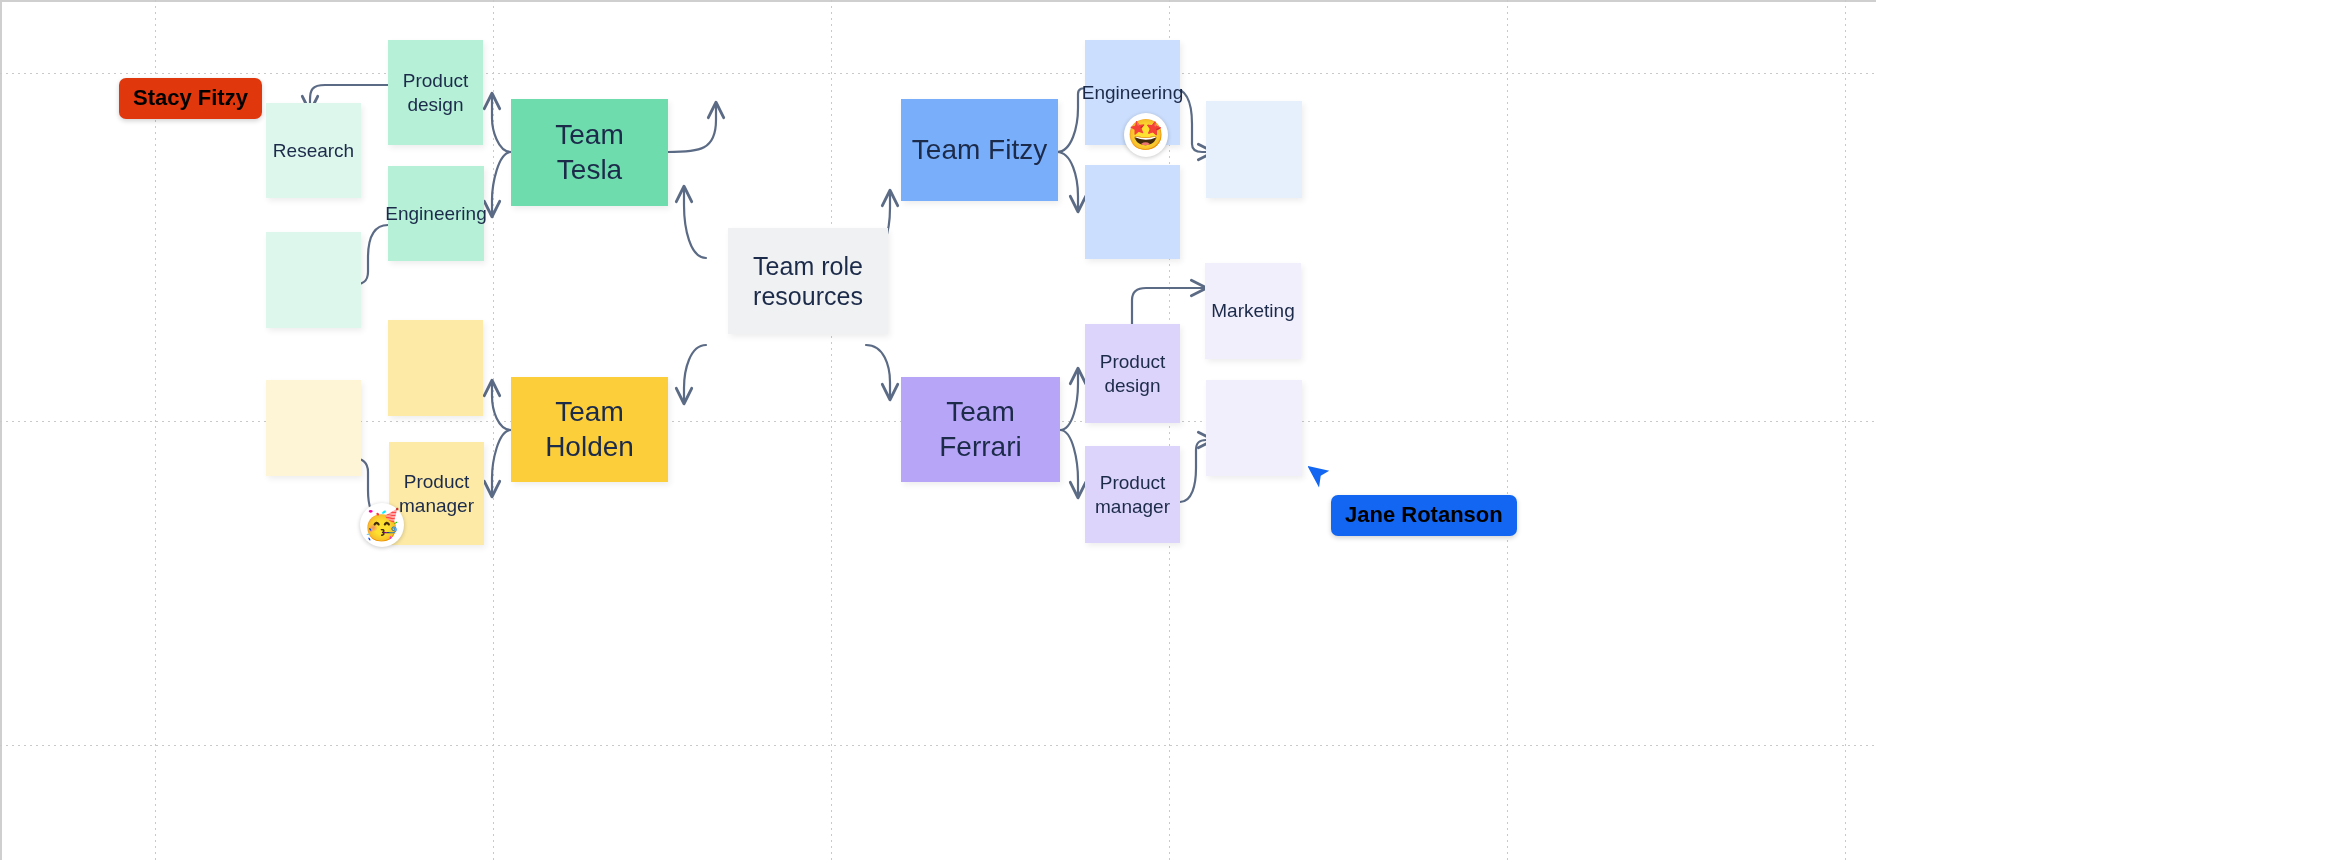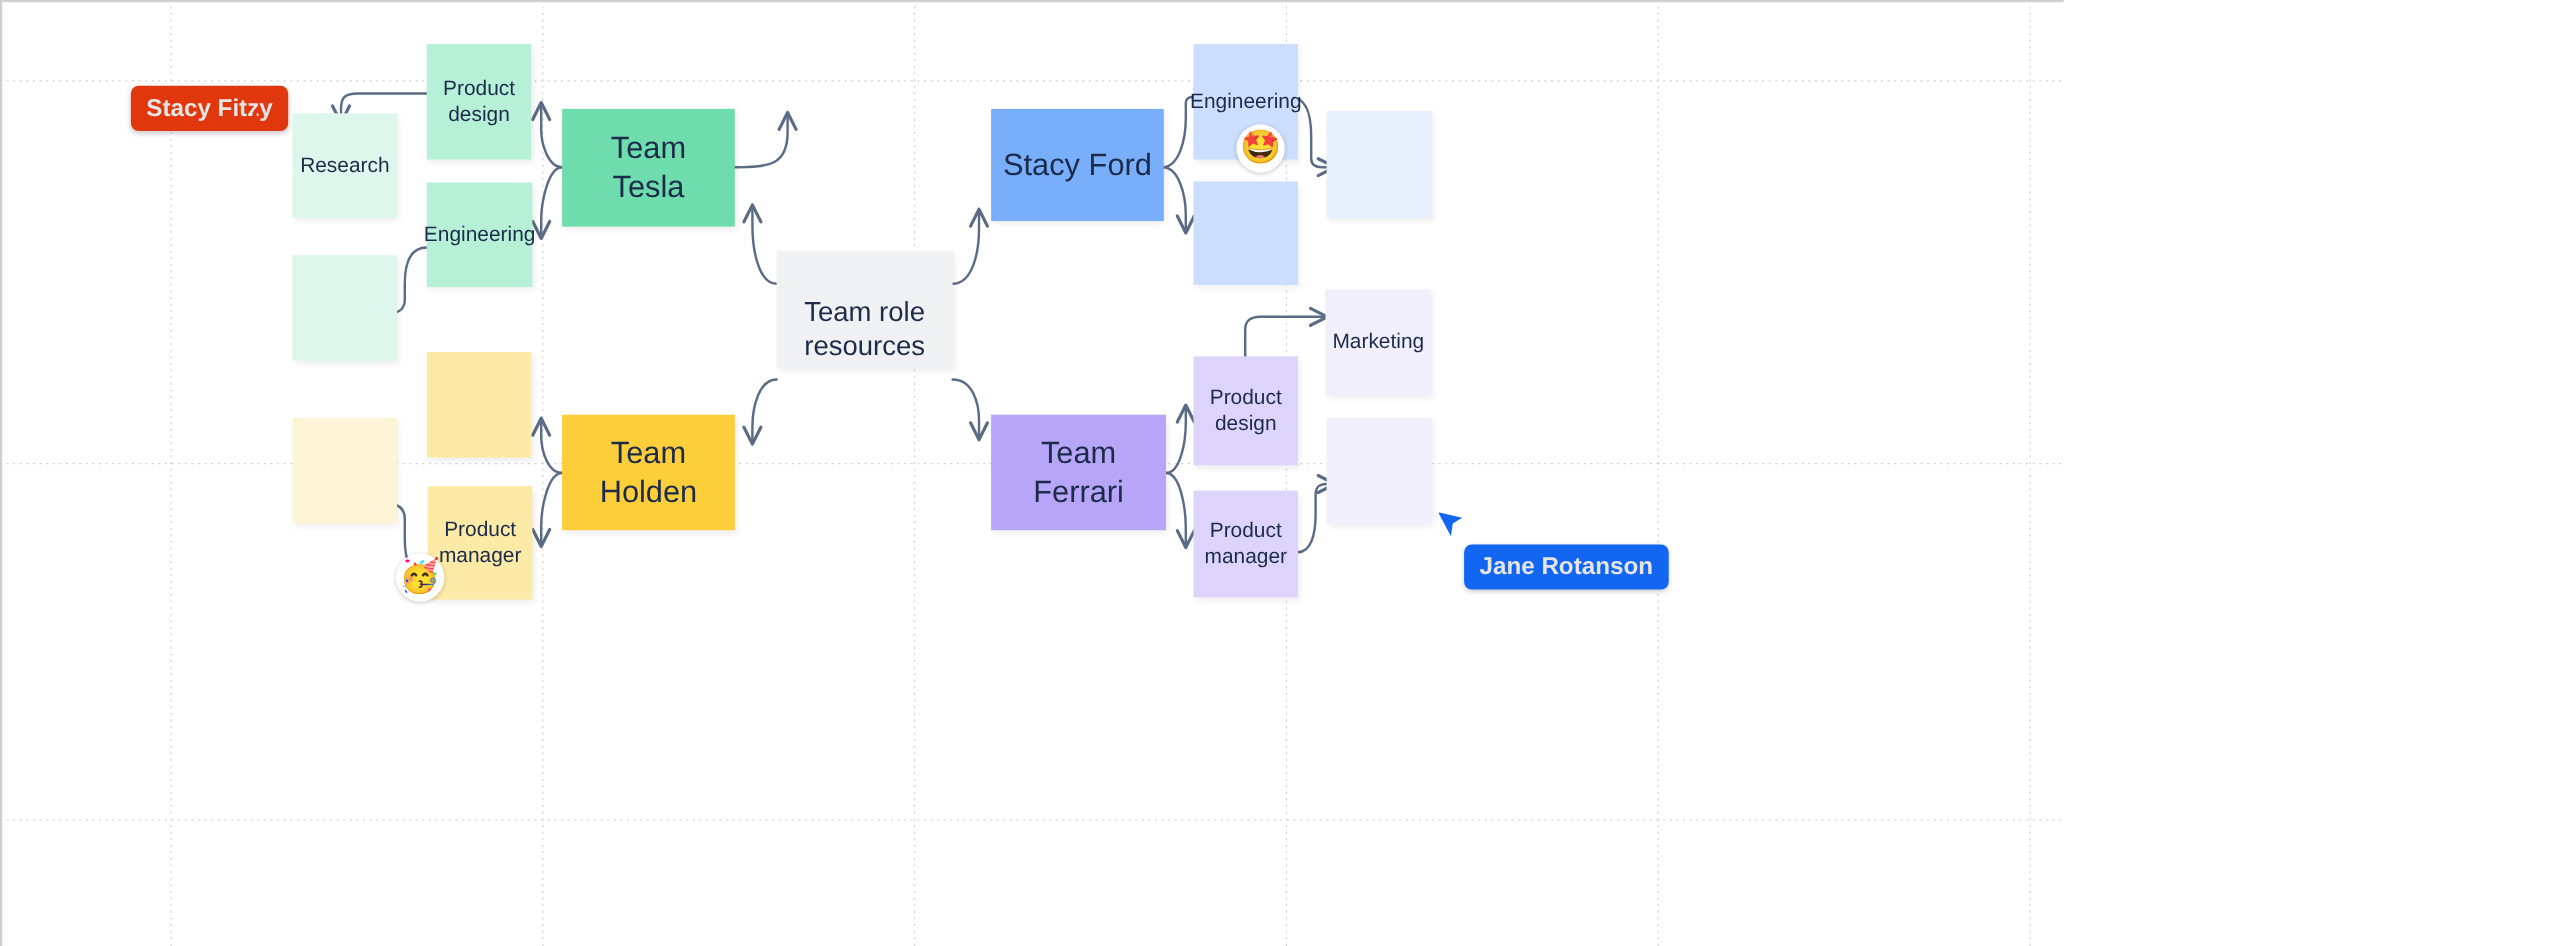--- a/index.html
+++ b/index.html
@@ -75,21 +75,21 @@
     align-items: center;
     justify-content: center;
     font-size: 30px;
     line-height: 1;
   }
 
   .cursor-label {
     position: absolute;
     font-size: 22px;
     font-weight: bold;
-    color: #e5e5e5;
+    color: #000000;
     border-radius: 7px;
     padding: 7px 14px 8px 14px;
     white-space: nowrap;
     box-shadow: 0 2px 5px rgba(0,0,0,0.18);
   }
   .cursor-arrow { position: absolute; }
 </style>
 </head>
 <body>
 
@@ -166,27 +166,27 @@
   <div class="node sub" style="left:388px; top:166px; width:96px; height:95px; background:#b5f0d7;">
     <span>Engineering</span>
   </div>
   <div class="node sub" style="left:266px; top:232px; width:95px; height:96px; background:#ddf7ec;">
     <span></span>
   </div>
   <div class="node team" style="left:511px; top:99px; width:157px; height:107px; background:#6edcad;">
     <span>Team Tesla</span>
   </div>
 
-  <div class="node hub" style="left:706px; top:228px; width:160px; height:106px;align-items:flex-end;">
+  <div class="node hub" style="left:728px; top:228px; width:160px; height:106px;">
     <span>Team role
 resources</span>
   </div>
 
   <div class="node team" style="left:901px; top:99px; width:157px; height:102px; background:#79aefb;">
-    <span>Stacy Ford</span>
+    <span>Team Fitzy</span>
   </div>
   <div class="node sub" style="left:1085px; top:40px; width:95px; height:105px; background:#cbdefd;">
     <span>Engineering</span>
   </div>
   <div class="emoji" style="left:1124px; top:113px;">
     <span>🤩</span>
   </div>
   <div class="node sub" style="left:1085px; top:165px; width:95px; height:94px; background:#cbdefd;">
     <span></span>
   </div>

